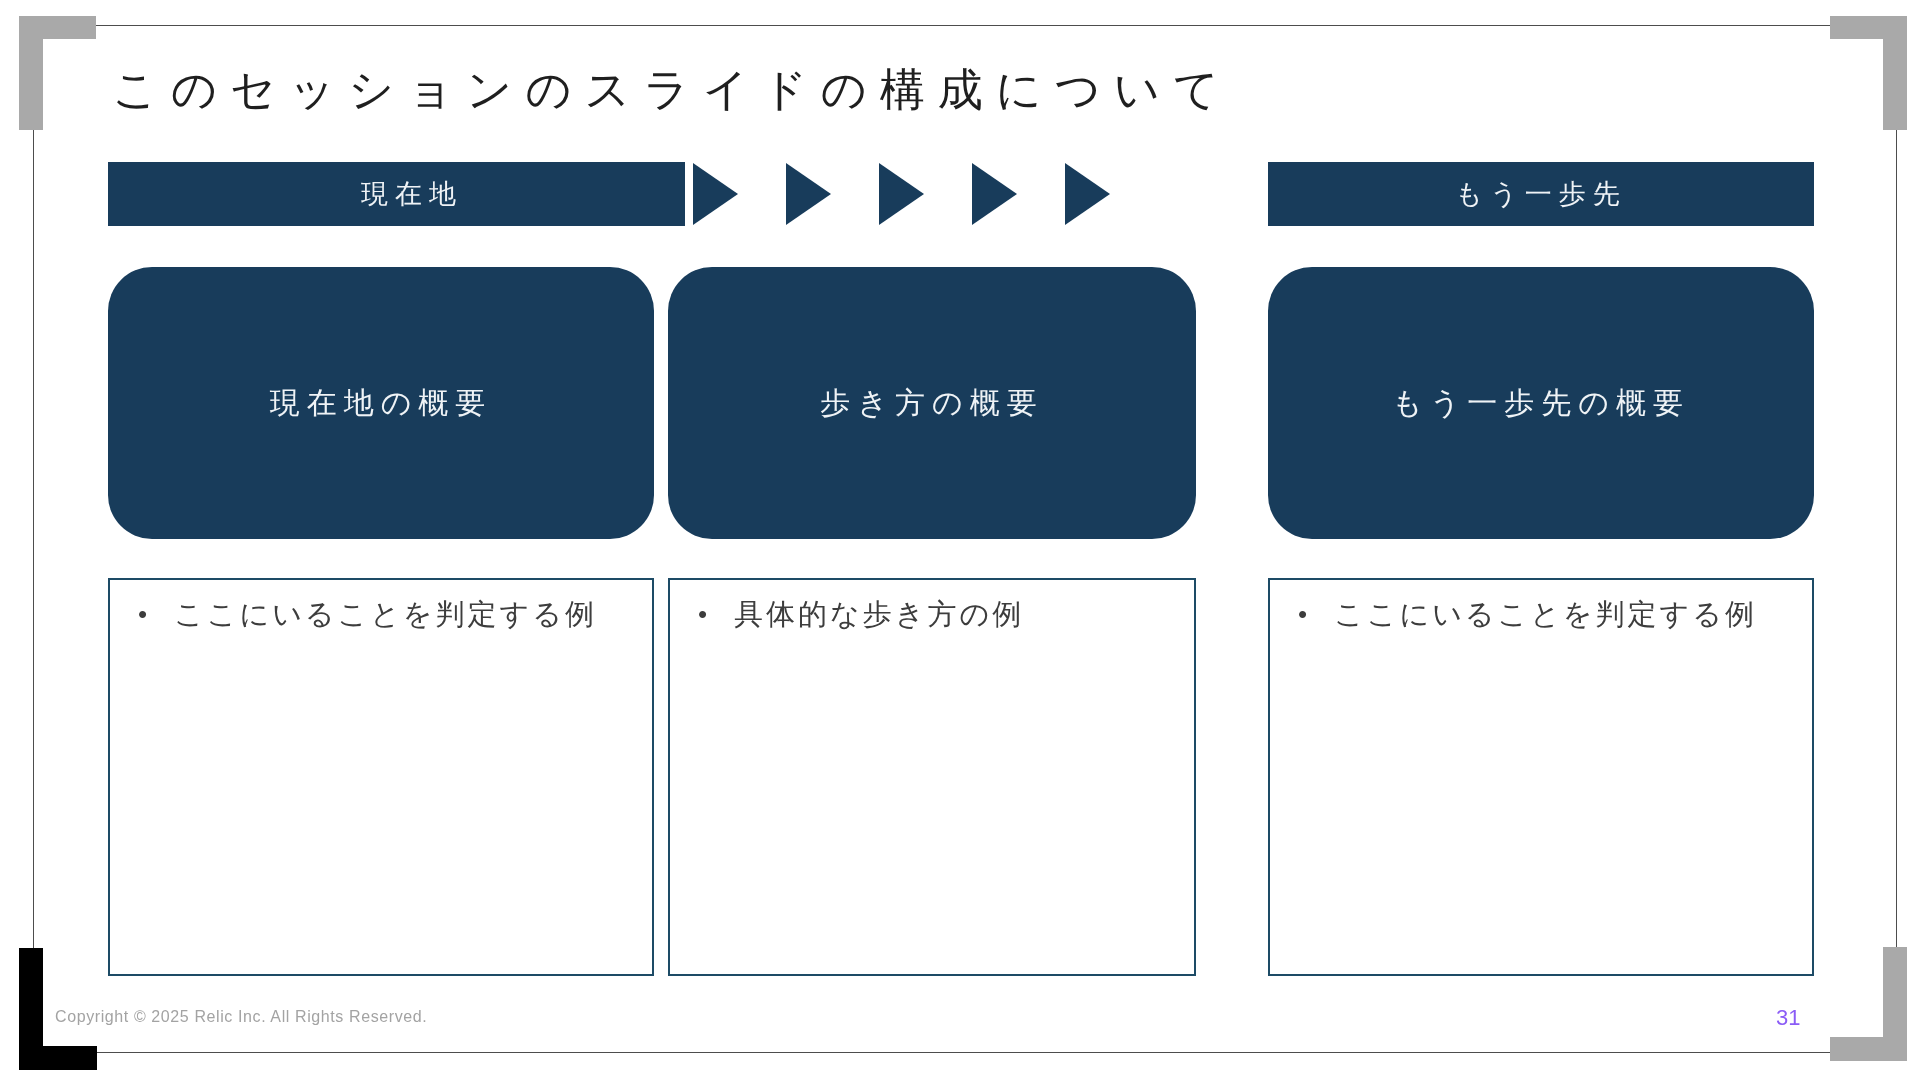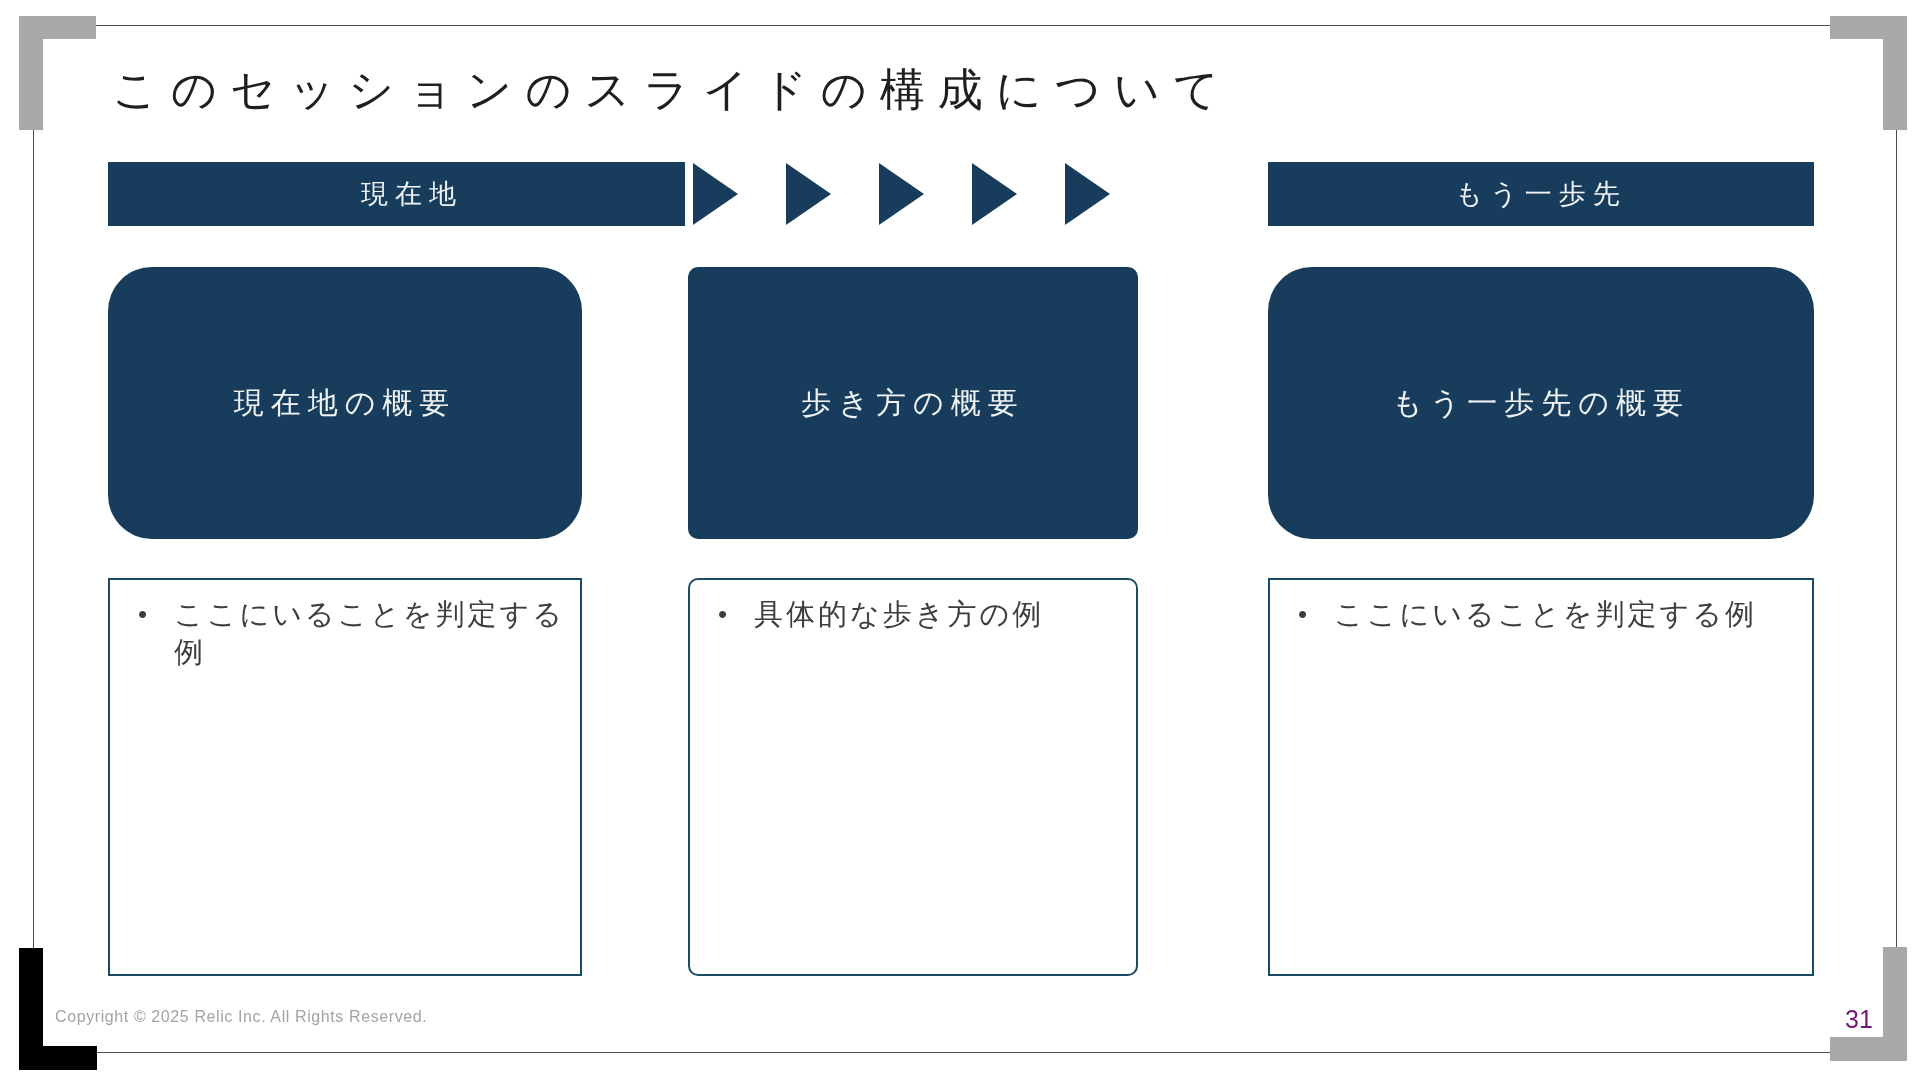--- a/index.html
+++ b/index.html
@@ -62,39 +62,39 @@
     top:267px;height:272px;background:var(--navy);border-radius:44px;
     display:flex;align-items:center;justify-content:center;
     color:var(--on-navy);font-size:30px;letter-spacing:7px;
   }
   
   .example-box{
     top:578px;height:398px;background:#ffffff;
     border:2px solid var(--box-border);box-sizing:border-box;
     padding:16px 14px 0 18px;
   }
-  .col1{left:108px;width:474px;}
-  .col2{left:688px;width:450px;border-radius:10px;}
+  .col1{left:108px;width:546px;}
+  .col2{left:668px;width:528px;}
   .col3{left:1268px;width:546px;}
 
   .bullet-line{
     display:flex;align-items:flex-start;
     color:var(--body-ink);font-size:29px;letter-spacing:3px;line-height:1.3;
   }
   .bullet-glyph{
     font-size:26px;margin:2px 24px 0 10px;color:var(--body-ink);
   }
 
   
   .footer{
     left:55px;top:1008px;font-size:16px;letter-spacing:0.6px;
     color:var(--footer-gray);white-space:nowrap;text-align:right;
   }
   .page-number{
-    left:1845px;top:1005px;font-size:25px;color:#701a75;
+    left:1776px;top:1005px;font-size:22px;color:#8b5cf6;
   }
 </style>
 </head>
 <body>
 
 <div class="abs frame"></div>
 
 <div>
   <div class="bar-rect" style="left:19px;top:16px;width:24px;height:114px;"></div>
   <div class="bar-rect" style="left:19px;top:16px;width:77px;height:23px;"></div>

